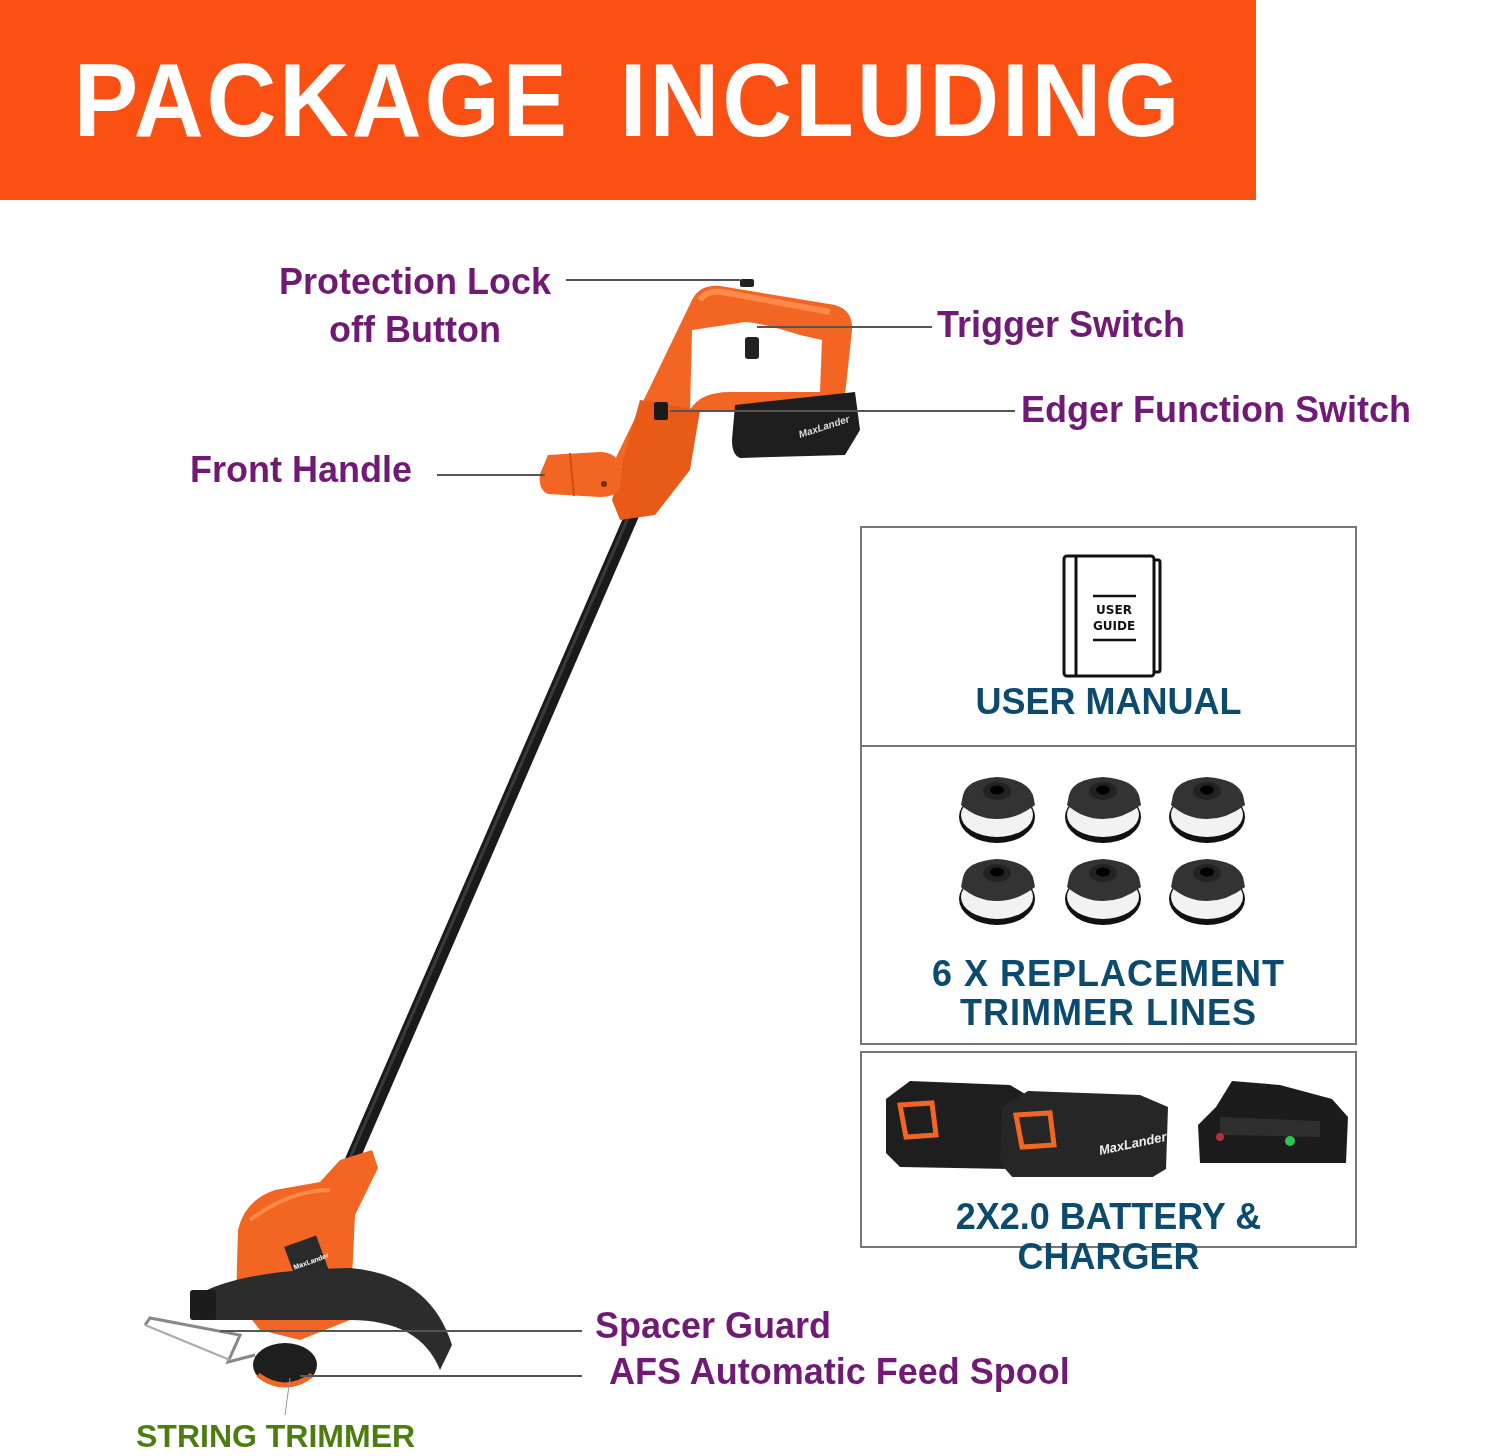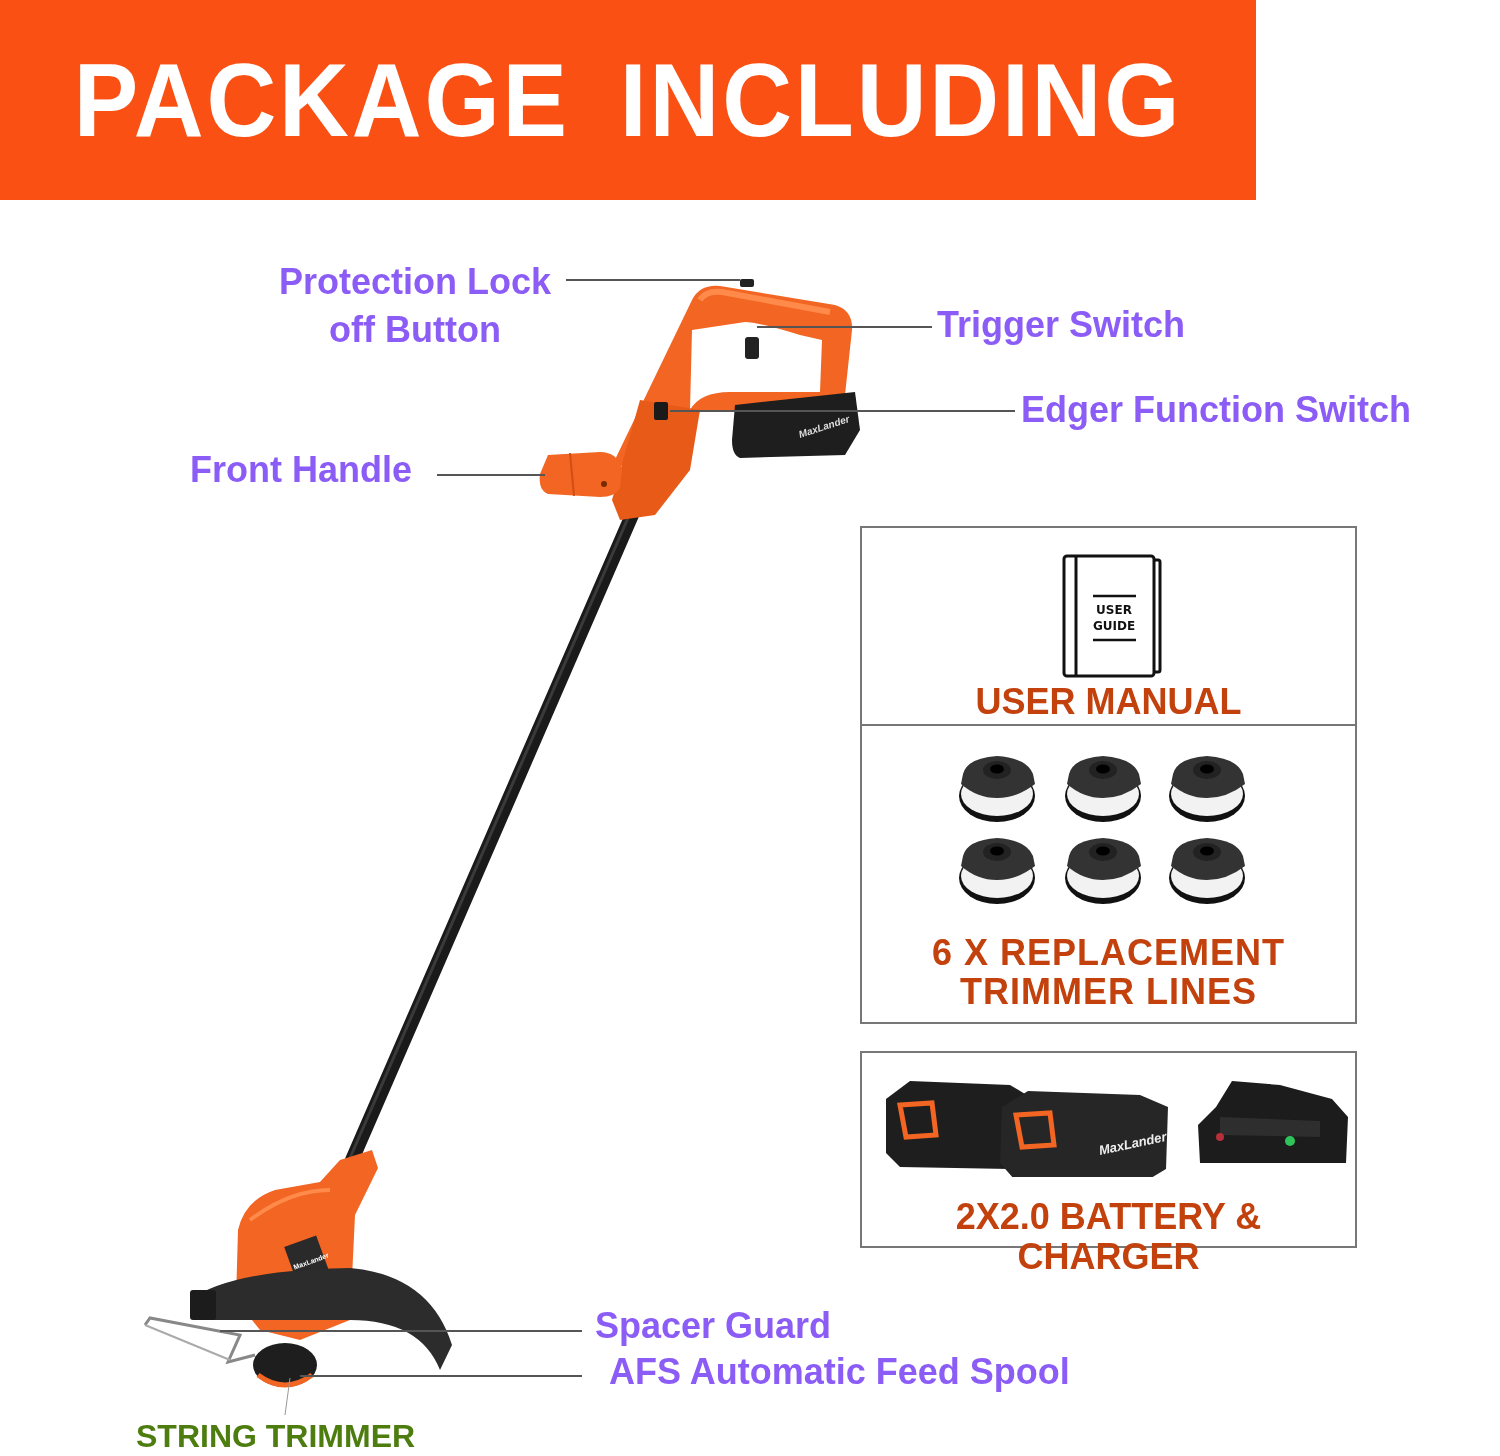--- a/index.html
+++ b/index.html
@@ -1,21 +1,21 @@
 <!DOCTYPE html>
 <html><head>
 <meta charset="utf-8">
 <style>
   html,body{margin:0;padding:0;}
   body{width:1500px;height:1456px;position:relative;background:#ffffff;overflow:hidden;font-family:"Liberation Sans",sans-serif;}
   .banner{position:absolute;left:0;top:0;width:1256px;height:200px;background:#fa5014;display:flex;align-items:center;justify-content:center;}
   .banner-title{color:#fff;font-family:"Liberation Sans",sans-serif;font-weight:bold;font-size:104px;letter-spacing:3px;word-spacing:22px;transform:scaleX(0.93);}
-  .callout{position:absolute;color:#8b5cf6;font-family:"Liberation Sans",sans-serif;font-weight:bold;font-size:36px;line-height:48px;white-space:nowrap;transform-origin:left center;}
+  .callout{position:absolute;color:#701a75;font-family:"Liberation Sans",sans-serif;font-weight:bold;font-size:36px;line-height:48px;white-space:nowrap;transform-origin:left center;}
   .panel{position:absolute;left:860px;width:497px;border:2px solid #777;background:#fff;box-sizing:border-box;}
-  .panel-label{position:absolute;left:0;right:0;text-align:center;color:#c2410c;font-family:"Liberation Sans",sans-serif;font-weight:bold;font-size:36px;line-height:40px;}
+  .panel-label{position:absolute;left:0;right:0;text-align:center;color:#0c4a6e;font-family:"Liberation Sans",sans-serif;font-weight:bold;font-size:36px;line-height:40px;}
   .trimmer-label{position:absolute;left:136px;top:1416px;color:#4d7c0f;font-weight:bold;font-size:32px;line-height:40px;font-family:"Liberation Sans",sans-serif;}
   svg{position:absolute;}
 </style>
 </head>
 <body>
 
 <div class="banner">
   <div class="banner-title">PACKAGE INCLUDING</div>
 </div>
 
@@ -90,21 +90,21 @@
     <rect x="4" y="4" width="90" height="120" rx="3" fill="#fff" stroke="#111" stroke-width="3"></rect>
     <line x1="16" y1="4" x2="16" y2="124" stroke="#111" stroke-width="3"></line>
     <line x1="33" y1="44" x2="76" y2="44" stroke="#111" stroke-width="2.5"></line>
     <line x1="33" y1="88" x2="76" y2="88" stroke="#111" stroke-width="2.5"></line>
     <text x="54" y="62" text-anchor="middle" fill="#111" font-family="DejaVu Sans, sans-serif" font-weight="bold" font-size="12">USER</text>
     <text x="54" y="78" text-anchor="middle" fill="#111" font-family="DejaVu Sans, sans-serif" font-weight="bold" font-size="12">GUIDE</text>
   </svg>
   <div class="panel-label" style="top:154px;">USER MANUAL</div>
 </div>
 
-<div class="panel" style="top:724px;height:300px;">
+<div class="panel" style="top:745px;height:300px;">
   <svg style="left:95px;top:22px;" width="310" height="175" viewBox="0 0 310 175">
     <defs>
       <g id="spool">
         <ellipse cx="40" cy="42" rx="38" ry="26" fill="#111"></ellipse>
         <ellipse cx="40" cy="40" rx="36" ry="22" fill="#f2f2f2"></ellipse>
         <path d="M6,20 Q10,4 40,2 Q70,4 76,20 L78,30 Q60,44 40,44 Q20,44 4,30 Z" fill="#333"></path>
         <ellipse cx="40" cy="16" rx="14" ry="9" fill="#222"></ellipse>
         <ellipse cx="40" cy="15" rx="7" ry="4.5" fill="#000"></ellipse>
       </g>
     </defs>

